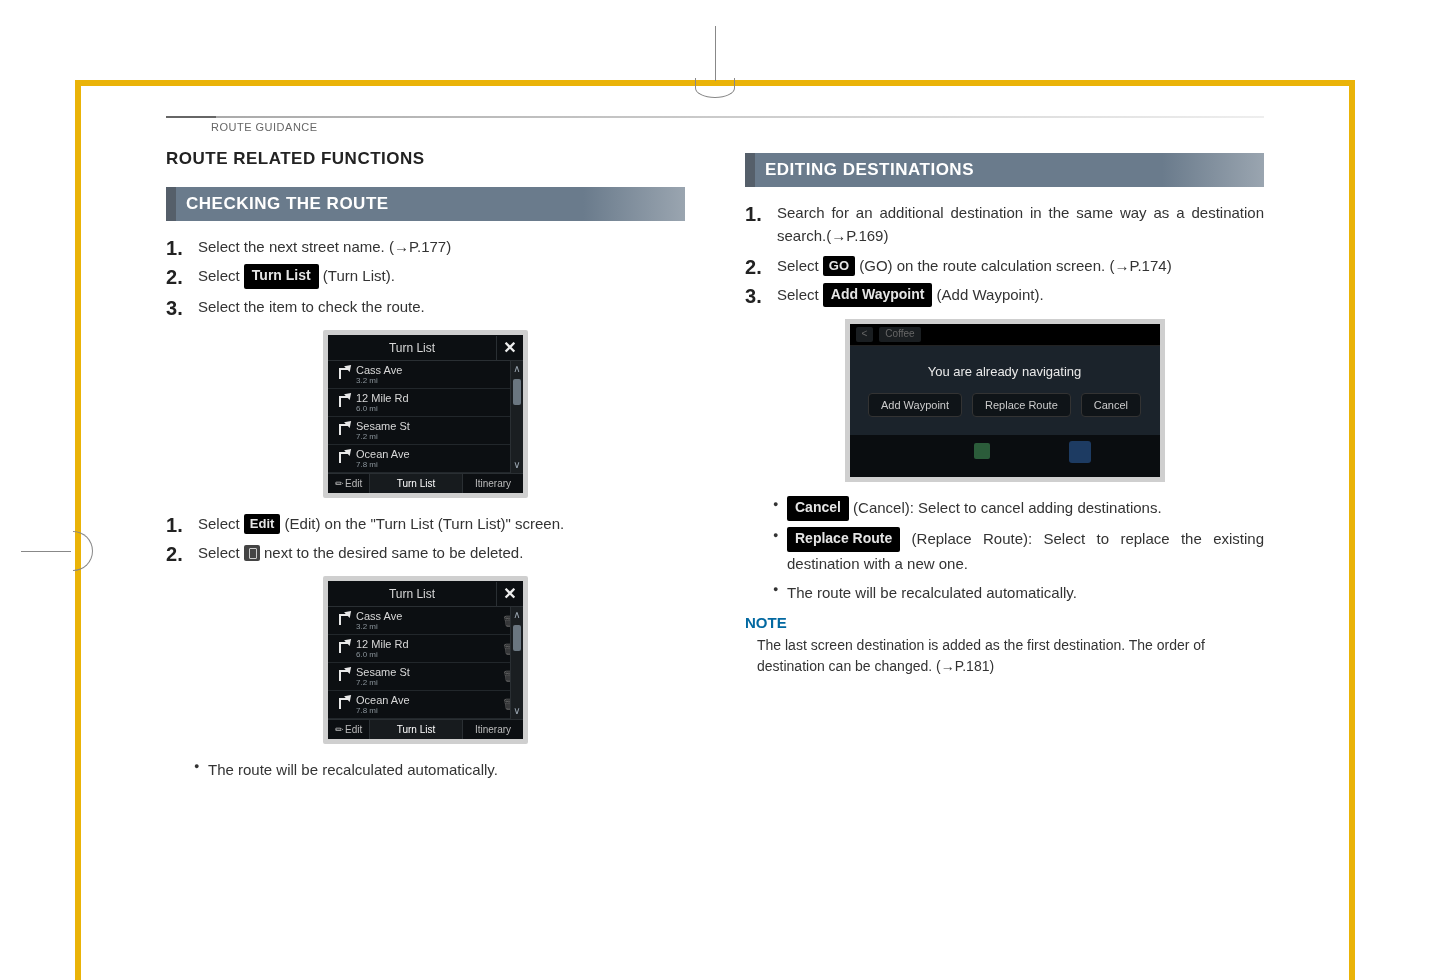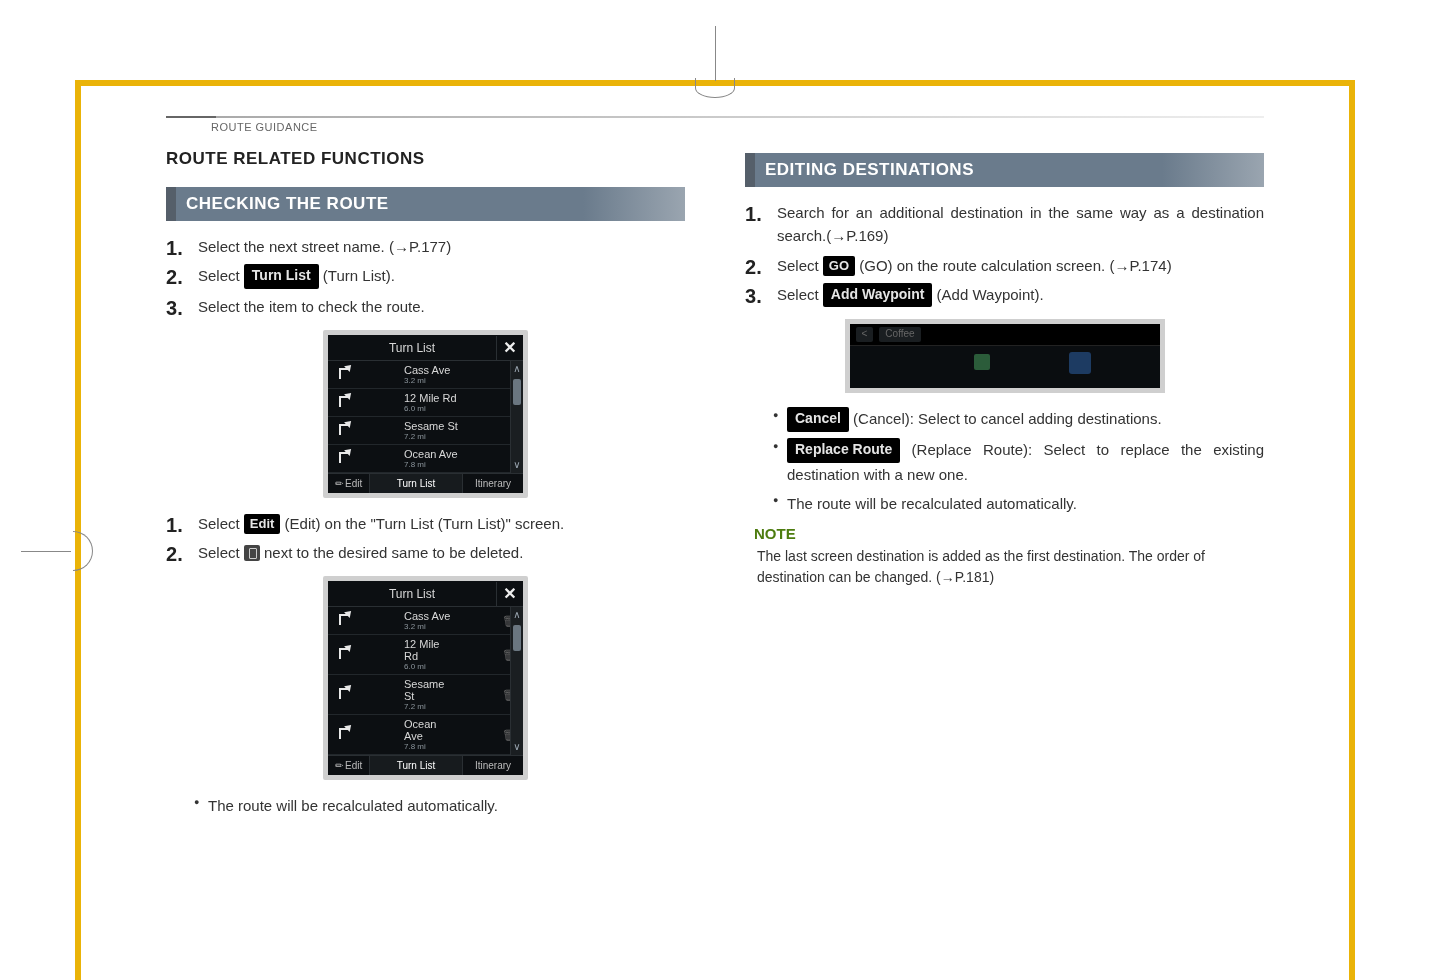--- a/index.html
+++ b/index.html
@@ -155,21 +155,20 @@
     }
     .tl-head .x {
       width: 26px; text-align: center; font-size: 16px; font-weight: bold;
       padding: 3px 0; color: #eee;
     }
     .tl-body { position: relative; }
     .tl-row {
       display: flex; align-items: center;
       padding: 3px 4px 2px 4px;
       border-bottom: 1px solid #22272b;
-      gap: 48px;
     }
     .tl-row:last-child { border-bottom: none; }
     .tl-turn {
       width: 20px; height: 18px; position: relative; margin-right: 4px;
     }
     .tl-turn::before {
       content: ""; position: absolute; left: 7px; top: 2px;
       border-left: 2px solid #e8e8e8; border-top: 2px solid #e8e8e8;
       width: 9px; height: 9px;
     }
@@ -237,22 +236,22 @@
       padding-left: 14px;
       font-size: 15px;
       line-height: 1.55;
       margin-bottom: 6px;
     }
     ul.bullets > li::before {
       content: "●";
       position: absolute; left: 0; top: 2px; font-size: 9px; color: #333;
     }
     .note-head {
-      font-size: 15px; font-weight: bold; color: #4d7c0f;
-      margin: 10px 0 4px 9px;
+      font-size: 15px; font-weight: bold; color: #0369a1;
+      margin: 10px 0 4px 0;
     }
     .note-body {
       font-size: 14px; color: #333; line-height: 1.5;
       padding: 0 0 0 12px;
     }
     .just { text-align: justify; }
     .page-num {
       position: absolute;
       left: 85px;
       bottom: 18px;
@@ -398,20 +397,28 @@
           <span>Select </span><span class="btn-label">Add Waypoint</span><span> (Add Waypoint).</span>
         </li>
       </ol>
 
       <div class="shot-wrap">
         <div class="nav-popup">
           <div class="np-top">
             <span class="chip">&lt;</span>
             <span class="chip">Coffee</span>
           </div>
+          <div class="np-mid">
+            <div class="np-msg">You are already navigating</div>
+            <div class="np-btns">
+              <div class="np-btn">Add Waypoint</div>
+              <div class="np-btn">Replace Route</div>
+              <div class="np-btn">Cancel</div>
+            </div>
+          </div>
           <div class="np-bot">
             <div class="gg"></div>
             <div class="bl"></div>
             <div class="txt"></div>
           </div>
         </div>
       </div>
 
       <ul class="bullets">
         <li class="just">

